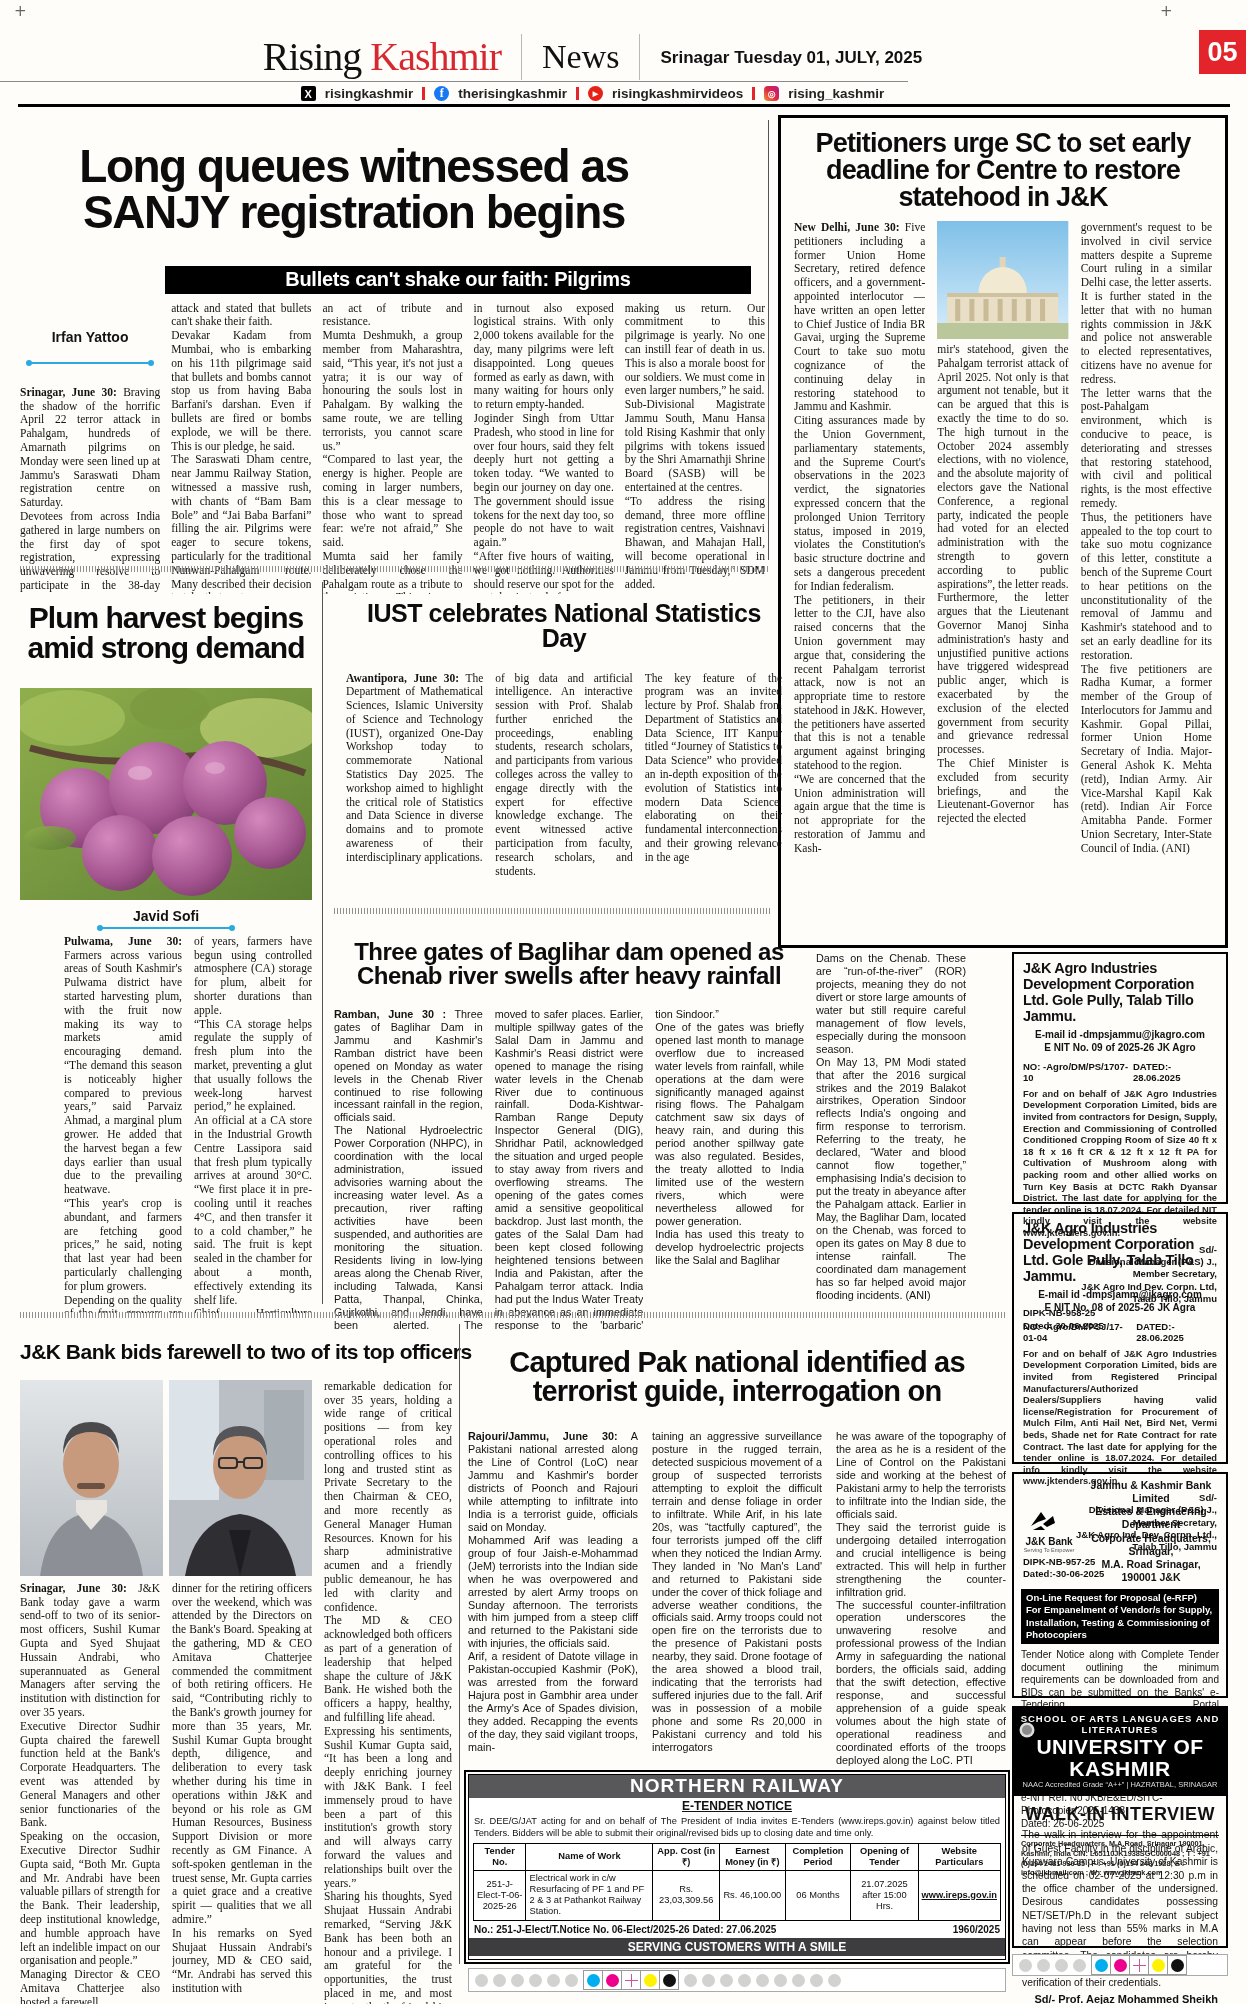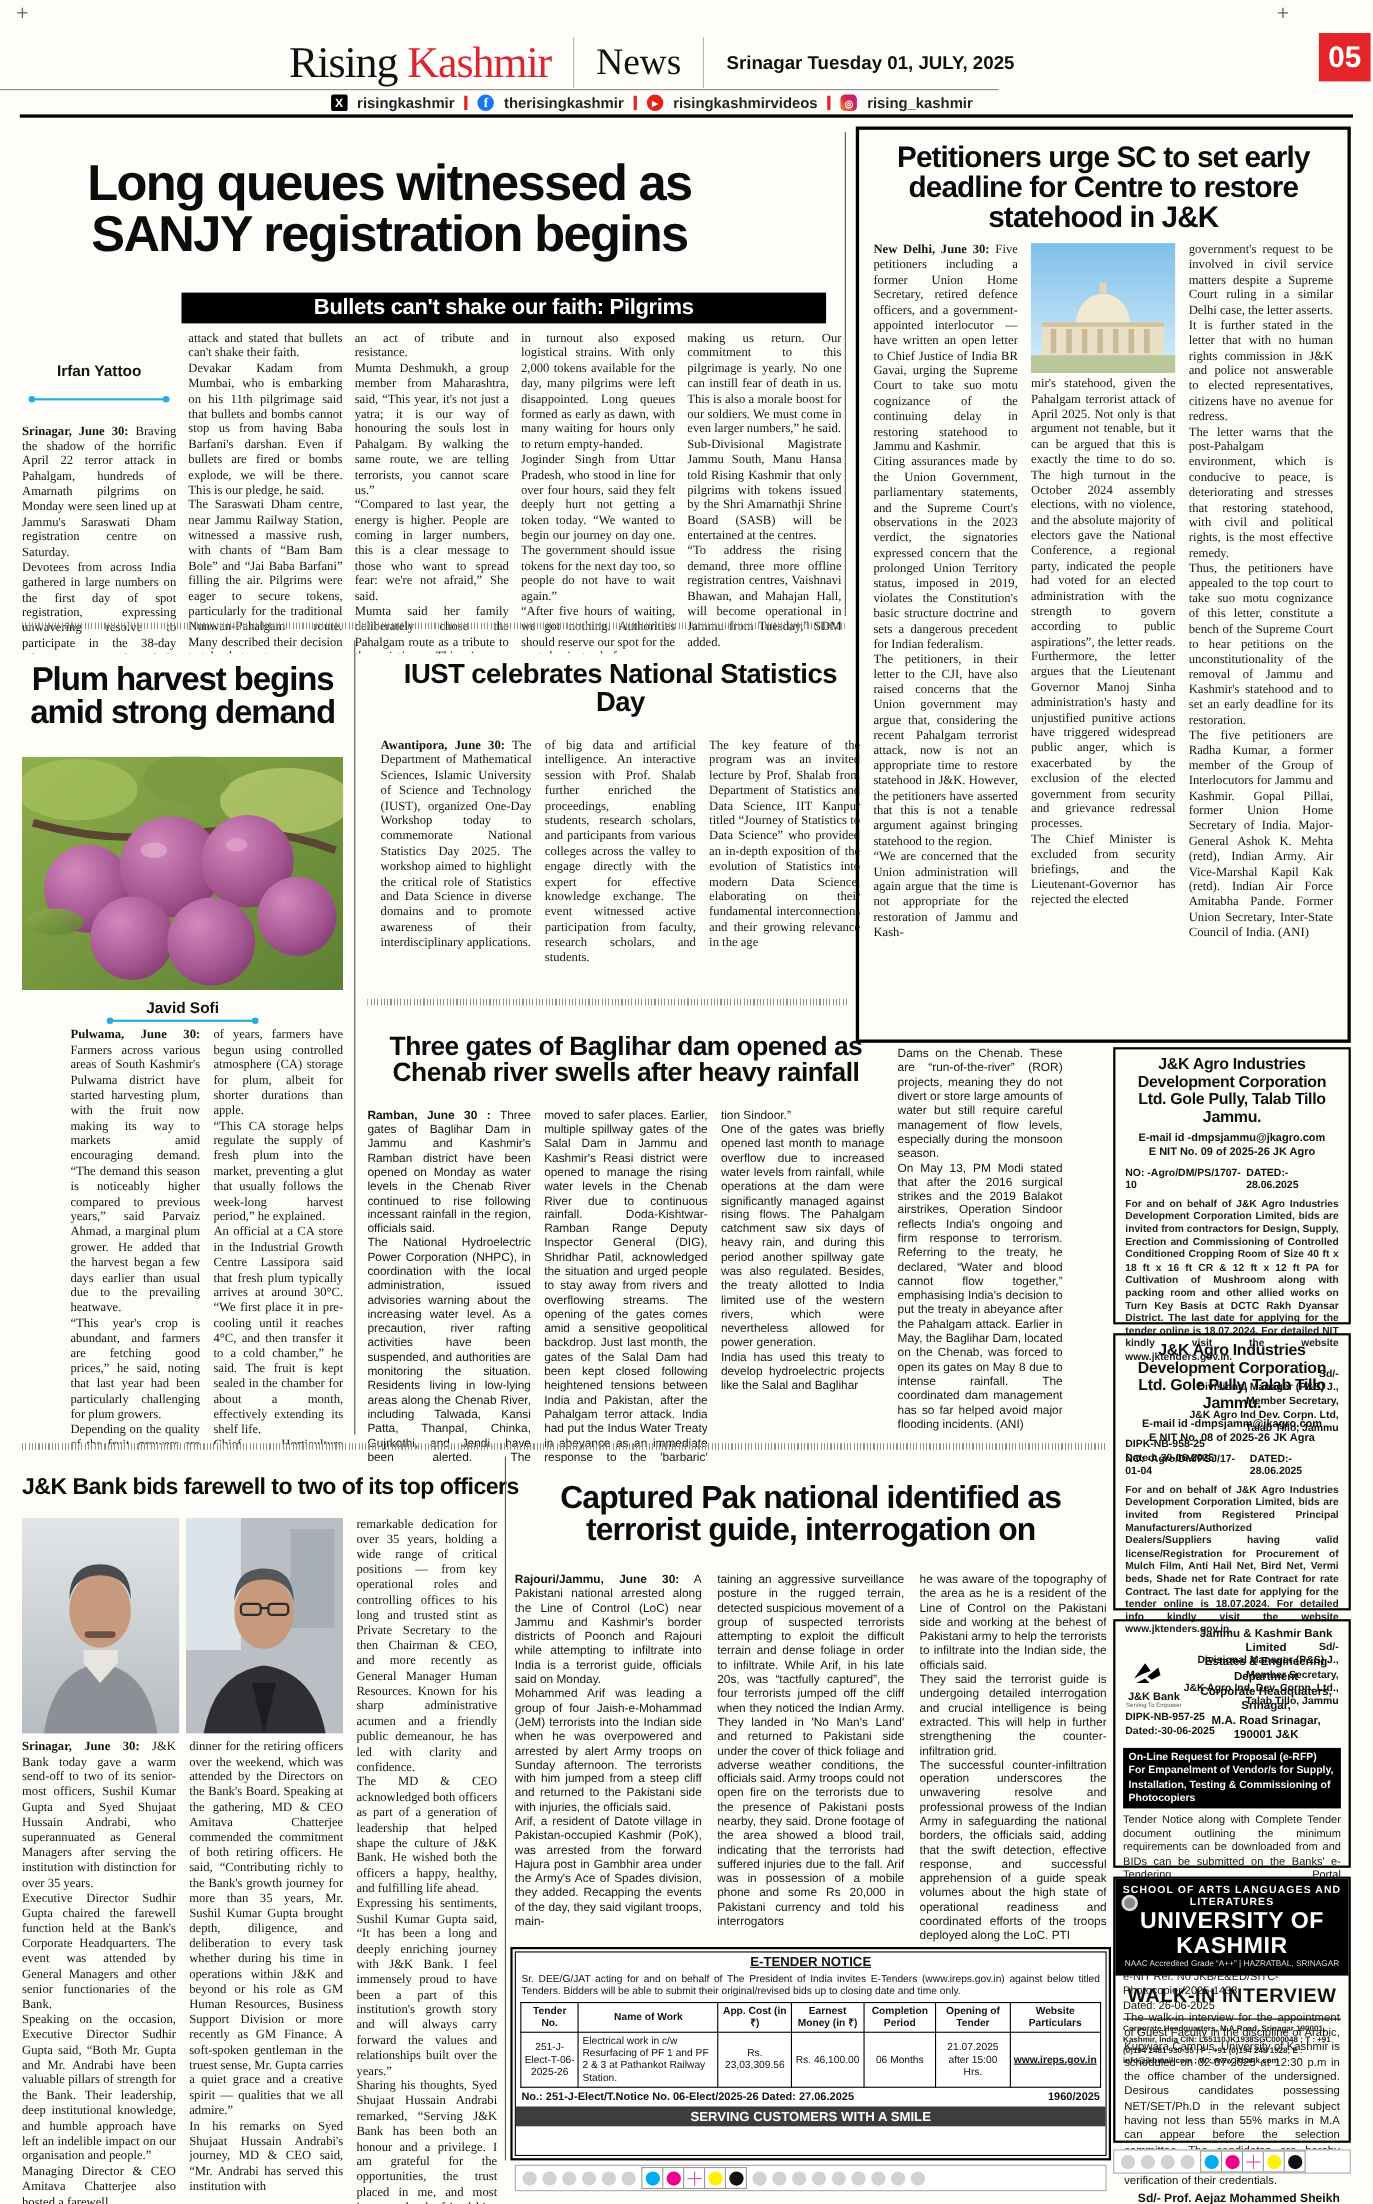--- a/index.html
+++ b/index.html
@@ -44,21 +44,21 @@
   
   .sanjy-h{font-size:46px;letter-spacing:-1.5px;padding-left:14px;width:640px;}
   .subhead-bar{margin:10px 0 0 145px;width:586px;height:28px;background:#000;color:#fff;display:flex;
                align-items:center;justify-content:center;font:700 20px "Liberation Sans",sans-serif;letter-spacing:-0.3px;}
   
   .pet-box{border:3px solid #000;padding:8px 13px;box-sizing:border-box;}
   .pet-h{font-size:27px;text-align:center;letter-spacing:-0.8px;margin:4px 0 10px;}
   .sc-img{width:100%;height:118px;display:block;margin-bottom:4px;}
   
   .ad-box{border:2px solid #000;box-sizing:border-box;padding:7px 9px;font-family:"Liberation Sans",sans-serif;}
-  .agro-h{font:700 14.5px/1.1 "Liberation Sans",sans-serif;text-align:center;letter-spacing:-0.3px;}
+  .agro-h{font:700 14.5px/1.1 "Liberation Sans",sans-serif;letter-spacing:-0.3px;}
   .agro-sub{font:700 10px/1.3 "Liberation Sans",sans-serif;text-align:center;margin-top:3px;}
   .agro-line{display:flex;justify-content:space-between;font:700 9.5px "Liberation Sans",sans-serif;margin-top:7px;}
   .agro-body{font:700 9.3px/1.25 "Liberation Sans",sans-serif;text-align:justify;margin-top:6px;color:#222;}
   .agro-sig{font:700 9.5px/1.3 "Liberation Sans",sans-serif;text-align:right;margin-top:4px;white-space:pre-line;}
   .agro-dipk{font:700 9.5px/1.3 "Liberation Sans",sans-serif;margin-top:2px;}
   .bank-head{display:flex;gap:6px;align-items:center;}
   .bank-logo{width:56px;text-align:center;}
   .bank-org{font:700 10.5px/1.25 "Liberation Sans",sans-serif;white-space:pre-line;text-align:center;flex:1;}
   .bank-bar{background:#000;color:#fff;font:700 9.5px/1.3 "Liberation Sans",sans-serif;text-align:left;padding:3px 5px;margin-top:5px;}
   .bank-body{font:400 10px/1.25 "Liberation Sans",sans-serif;text-align:justify;margin-top:5px;}
@@ -334,20 +334,21 @@
 Mohammed Arif was leading a group of four Jaish-e-Mohammad (JeM) terrorists into the Indian side when he was overpowered and arrested by alert Army troops on Sunday afternoon. The terrorists with him jumped from a steep cliff and returned to the Pakistani side with injuries, the officials said.
 Arif, a resident of Datote village in Pakistan-occupied Kashmir (PoK), was arrested from the forward Hajura post in Gambhir area under the Army's Ace of Spades division, they added. Recapping the events of the day, they said vigilant troops, main-</span></div>
       <div class="bt" style="font-family:'Liberation Sans',sans-serif;font-size:10.8px;">taining an aggressive surveillance posture in the rugged terrain, detected suspicious movement of a group of suspected terrorists attempting to exploit the difficult terrain and dense foliage in order to infiltrate. While Arif, in his late 20s, was “tactfully captured”, the four terrorists jumped off the cliff when they noticed the Indian Army. They landed in 'No Man's Land' and returned to Pakistani side under the cover of thick foliage and adverse weather conditions, the officials said. Army troops could not open fire on the terrorists due to the presence of Pakistani posts nearby, they said. Drone footage of the area showed a blood trail, indicating that the terrorists had suffered injuries due to the fall. Arif was in possession of a mobile phone and some Rs 20,000 in Pakistani currency and told his interrogators</div>
       <div class="bt" style="font-family:'Liberation Sans',sans-serif;font-size:10.8px;">he was aware of the topography of the area as he is a resident of the Line of Control on the Pakistani side and working at the behest of Pakistani army to help the terrorists to infiltrate into the Indian side, the officials said.
 They said the terrorist guide is undergoing detailed interrogation and crucial intelligence is being extracted. This will help in further strengthening the counter-infiltration grid.
 The successful counter-infiltration operation underscores the unwavering resolve and professional prowess of the Indian Army in safeguarding the national borders, the officials said, adding that the swift detection, effective response, and successful apprehension of a guide speak volumes about the high state of operational readiness and coordinated efforts of the troops deployed along the LoC. PTI</div>
     </div>
   </section>
 
   <section class="abs rail-outer" style="left:468px;top:1774px;width:538px;height:186px;">
+    <div class="rail-title">NORTHERN RAILWAY</div>
     <div class="rail-sub">E-TENDER NOTICE</div>
     <div class="rail-intro">Sr. DEE/G/JAT acting for and on behalf of The President of India invites E-Tenders (www.ireps.gov.in) against below titled Tenders. Bidders will be able to submit their original/revised bids up to closing date and time only.</div>
     <table class="rail-table">
       <tbody>
           <tr>
         <th style="width:52px;">Tender No.</th>
         <th style="width:150px;">Name of Work</th>
         <th style="width:62px;">App. Cost (in ₹)</th>
         <th style="width:66px;">Earnest Money (in ₹)</th>
         <th style="width:62px;">Completion Period</th>

